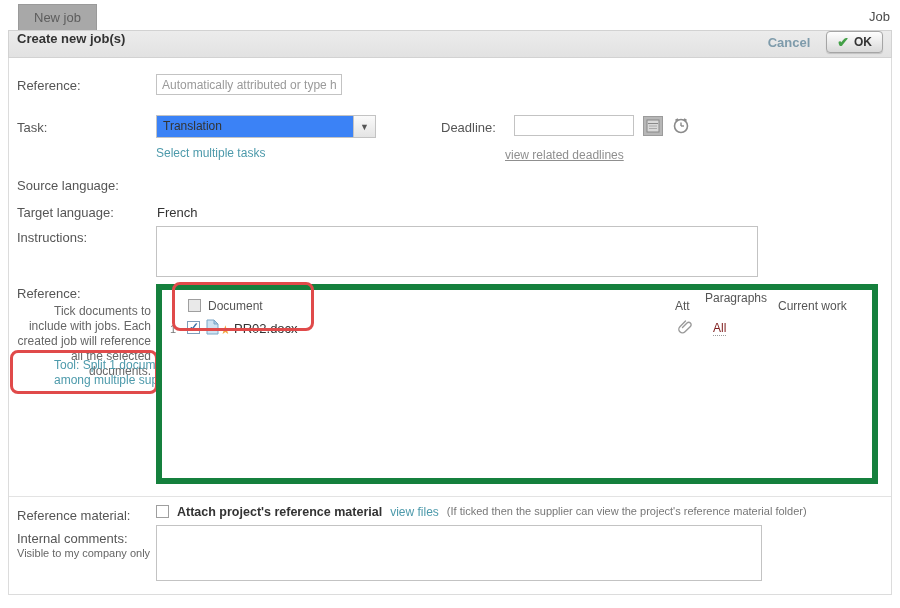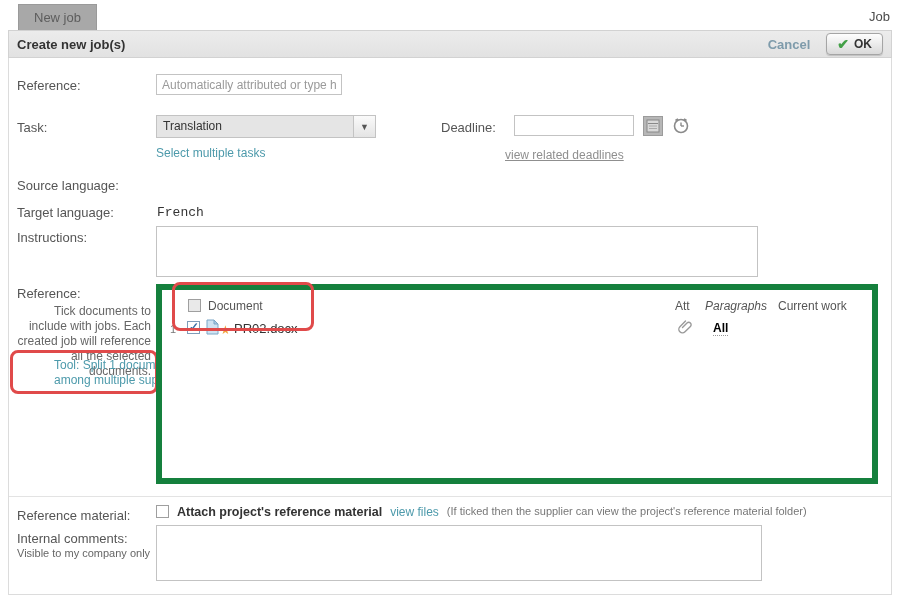--- a/index.html
+++ b/index.html
@@ -8,21 +8,21 @@
 
   
   .tab { position:absolute; left:18px; top:4px; height:26px; line-height:26px;
          padding:0 15px; background:#a8a8a8; border:1px solid #9a9a9a; border-bottom:none;
          color:#5d5d5d; font-size:13px; }
   .job-crumb { position:absolute; right:10px; top:9px; font-size:13px; color:#4a4a4a; }
 
   
   .header-bar { position:absolute; left:8px; right:8px; top:30px; height:28px;
                 background:linear-gradient(#ececec,#e2e2e2); border:1px solid #d2d2d2;
-                display:flex; align-items:center; padding:8px 8px; }
+                display:flex; align-items:flex-start; padding:0 8px; }
   .header-title { font-size:13px; font-weight:bold; color:#333; }
   .header-actions { margin-left:auto; display:flex; align-items:center; gap:16px; }
   .cancel-link { color:#7e9bab; font-weight:bold; font-size:13px; cursor:pointer; }
   .ok-btn { display:inline-flex; align-items:center; gap:5px; height:22px; padding:0 10px;
             background:linear-gradient(#fefefe,#d9d9d9); border:1px solid #a5a5a5; border-radius:4px;
             font-size:12px; font-weight:bold; color:#333; cursor:pointer; box-shadow:0 1px 1px rgba(0,0,0,.15); }
   .ok-check { color:#43a047; font-size:14px; font-weight:bold; }
 
   
   .form-body { position:absolute; left:8px; right:8px; top:58px; height:537px;
@@ -30,43 +30,43 @@
 
   .lbl { position:absolute; font-size:13px; color:#555; }
   .sublbl { position:absolute; font-size:11px; color:#666; }
   .txt-input { position:absolute; height:21px; border:1px solid #c3c3c3; font-size:12px;
                color:#333; padding:0 5px; font-family:"Liberation Sans", sans-serif; background:#fff; }
   .txt-input::placeholder { color:#9a9a9a; opacity:1; }
   textarea.area { position:absolute; border:1px solid #c3c3c3; resize:none; font-size:12px;
                   font-family:"Liberation Sans", sans-serif; }
   .teal-link { color:#4d9aab; font-size:12px; cursor:pointer; text-decoration:none; }
   .gray-link { color:#8f8f8f; font-size:12px; cursor:pointer; text-decoration:underline; }
-  .static-val { position:absolute; font-size:13px; color:#333;font-family:Liberation Mono, monospace; }
+  .static-val { position:absolute; font-size:13px; color:#333; }
 
   
   .select-box { position:absolute; left:147px; top:57px; width:220px; height:23px;
-                border:1px solid #c3c3c3; display:flex; background:#e5e5e5; cursor:pointer; }
+                border:1px solid #c3c3c3; display:flex; background:#3b82f6; cursor:pointer; }
   .select-text { flex:1; font-size:12px; color:#333; line-height:21px; padding-left:6px; }
   .select-arrow { width:22px; border-left:1px solid #c3c3c3; background:linear-gradient(#fafafa,#e4e4e4);
                   display:flex; align-items:center; justify-content:center; font-size:9px; color:#555; }
 
   
   .cal-btn { position:absolute; left:634px; top:58px; width:20px; height:20px;
              background:#b7b7b7; border:1px solid #9b9b9b; cursor:pointer;
              display:flex; align-items:center; justify-content:center; }
   .clock-btn { position:absolute; left:661px; top:56px; width:22px; height:22px; cursor:pointer;
                display:flex; align-items:center; justify-content:center; }
 
   
   .doc-panel { position:absolute; left:147px; top:226px; width:722px; height:200px;
                border:6px solid #15803d; background:#fff;text-align:right; }
   .col-head { position:absolute; font-size:12px; color:#555; }
   .row-num { position:absolute; font-size:11px; color:#777; }
   .doc-name { position:absolute; font-size:13px; color:#333; }
-  .all-val { position:absolute; font-size:12px; font-weight:bold; color:#000000;
+  .all-val { position:absolute; font-size:12px; font-weight:normal; color:#7f1d1d;
              border-bottom:1px dotted #999; cursor:pointer; }
 
   
   .cb { position:absolute; width:13px; height:13px; border:1px solid #9f9f9f; background:#fff; cursor:pointer; }
   .cb.gray { background:#e9e9e9; }
   .cb.checked { border-color:#7f9db9; }
   .cb.checked::after { content:"✓"; position:absolute; left:1px; top:-2px; font-size:12px;
                        font-weight:bold; color:#3a6ea5; }
 
   
@@ -145,21 +145,21 @@
 
     <div class="lbl" style="left:8px; top:228px;">Reference:</div>
     <div class="help-text" style="left:8px; top:246px; width:134px;">Tick documents to include with jobs. Each created job will reference all the selected documents.</div>
     <a class="teal-link" style="position:absolute; left:9px; top:300px; width:136px; line-height:15px;margin-left:36px;">Tool: Split 1 document among multiple suppliers</a>
     <div class="redbox" style="left:1px; top:292px; width:148px; height:44px;"></div>
 
     <div class="doc-panel">
       <div class="cb gray" style="left:26px; top:9px;"></div>
       <div class="col-head" style="left:46px; top:9px;">Document</div>
       <div class="col-head" style="left:513px; top:9px;">Att</div>
-      <div class="col-head" style="left:543px; top:9px;font-style:italic;">Paragraphs</div>
+      <div class="col-head" style="left:543px; top:1px;">Paragraphs</div>
       <div class="col-head" style="left:616px; top:9px;">Current work</div>
 
       <div class="row-num" style="left:8px; top:33px;">1</div>
       <div class="cb checked" style="left:25px; top:31px;"></div>
       <div style="position:absolute; left:44px; top:29px;">
         <svg width="13" height="16" viewBox="0 0 13 16">
           <path d="M1 1 h7 l4 4 v10 h-11 z" fill="#cfe3f2" stroke="#7aa7c7" stroke-width="1"></path>
           <path d="M8 1 l4 4 h-4 z" fill="#a8c8e2" stroke="#7aa7c7" stroke-width="1"></path>
         </svg>
       </div>

